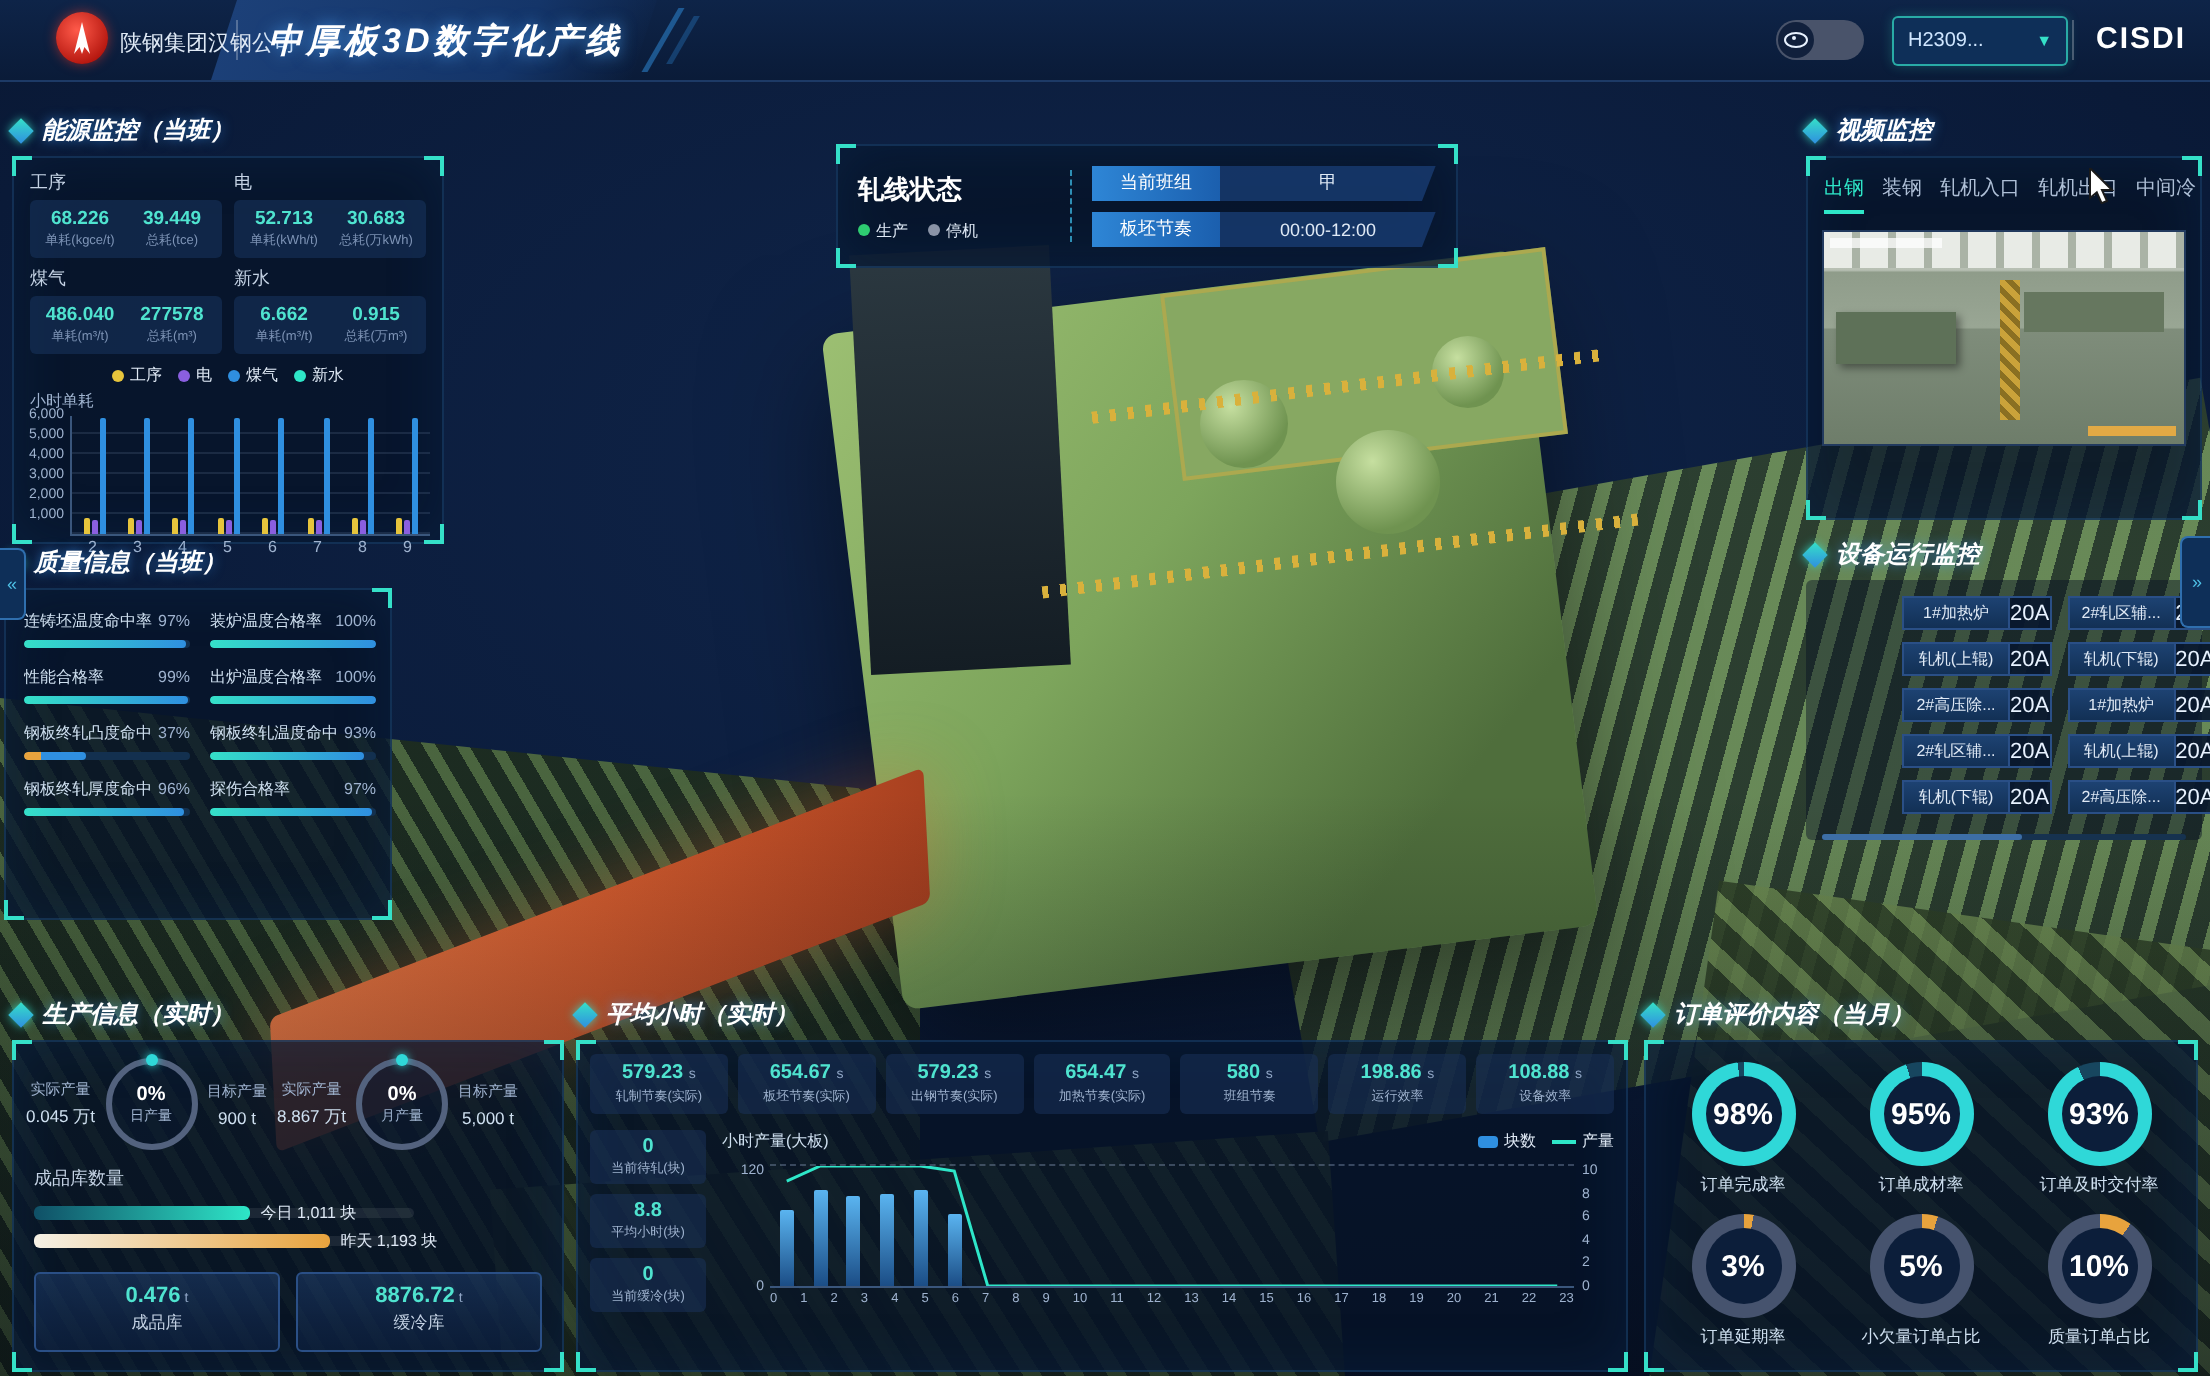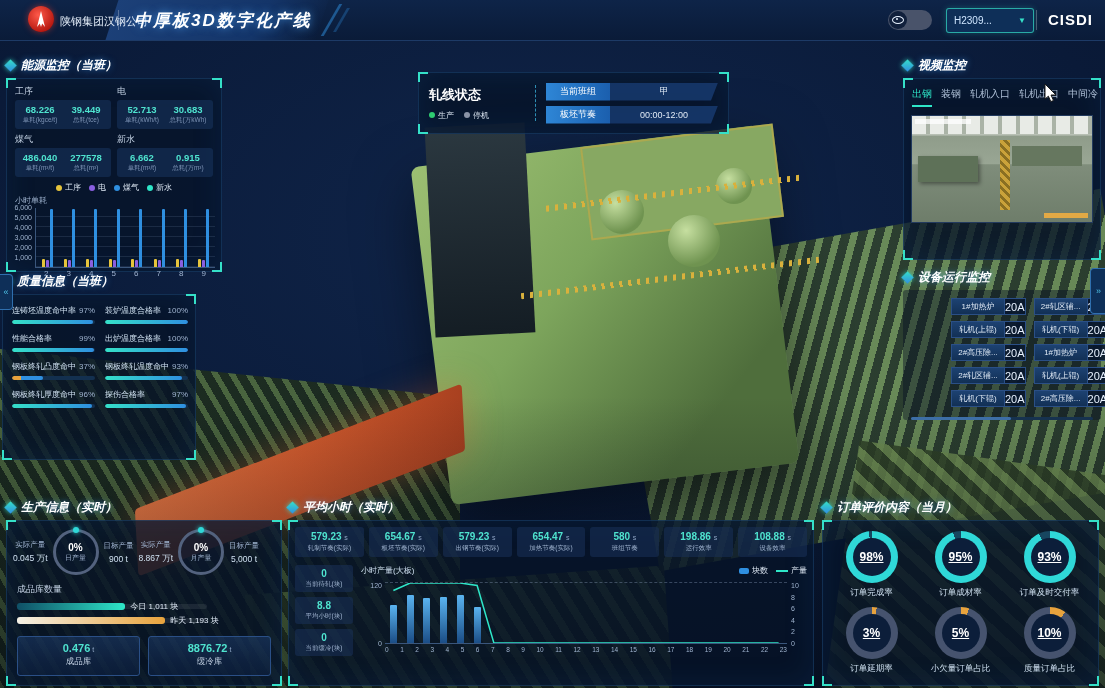--- a/index.html
+++ b/index.html
@@ -186,21 +186,21 @@
     background:linear-gradient(180deg,#5ab4f0,#1b4d86);}
   .hc-left{position:absolute;right:100%;margin-right:3px;font-size:7px;color:#9fb3cf;}
   .hc-right{position:absolute;left:100%;margin-left:4px;font-size:7px;color:#9fb3cf;}
   .hc-x{display:flex;justify-content:space-between;margin:2px 20px 0 24px;font-size:6.5px;color:#9fb3cf;}
   .hc-line-svg{position:absolute;inset:0;width:100%;height:100%;}
   
   .donut-grid{display:grid;grid-template-columns:1fr 1fr 1fr;gap:8px 4px;padding:10px 6px;}
   .d-cell{display:flex;flex-direction:column;align-items:center;}
   .donut{width:52px;height:52px;border-radius:50%;position:relative;}
   .donut .hole{position:absolute;inset:7px;border-radius:50%;background:#0c1e3a;display:flex;align-items:center;
-    justify-content:center;font-size:12px;font-weight:bold;color:#fff;text-decoration:underline;}
+    justify-content:center;font-size:15px;font-weight:bold;color:#fff;}
   .d-label{font-size:8.5px;color:#cfe0f0;margin-top:4px;white-space:nowrap;}
   
   .notch{position:absolute;z-index:45;background:#0e2f58;border:1px solid #2f6fae;color:#4fc3e8;
     font-size:9px;display:flex;align-items:center;justify-content:center;cursor:pointer;}
   .notch-left{left:0;top:274px;width:12px;height:34px;border-left:none;border-radius:0 4px 4px 0;}
   .notch-right{left:1090px;top:268px;width:15px;height:44px;border-right:none;border-radius:4px 0 0 4px;}
   .cursor{position:absolute;left:1044px;top:84px;z-index:60;}
 </style>
 </head>
 <body>

